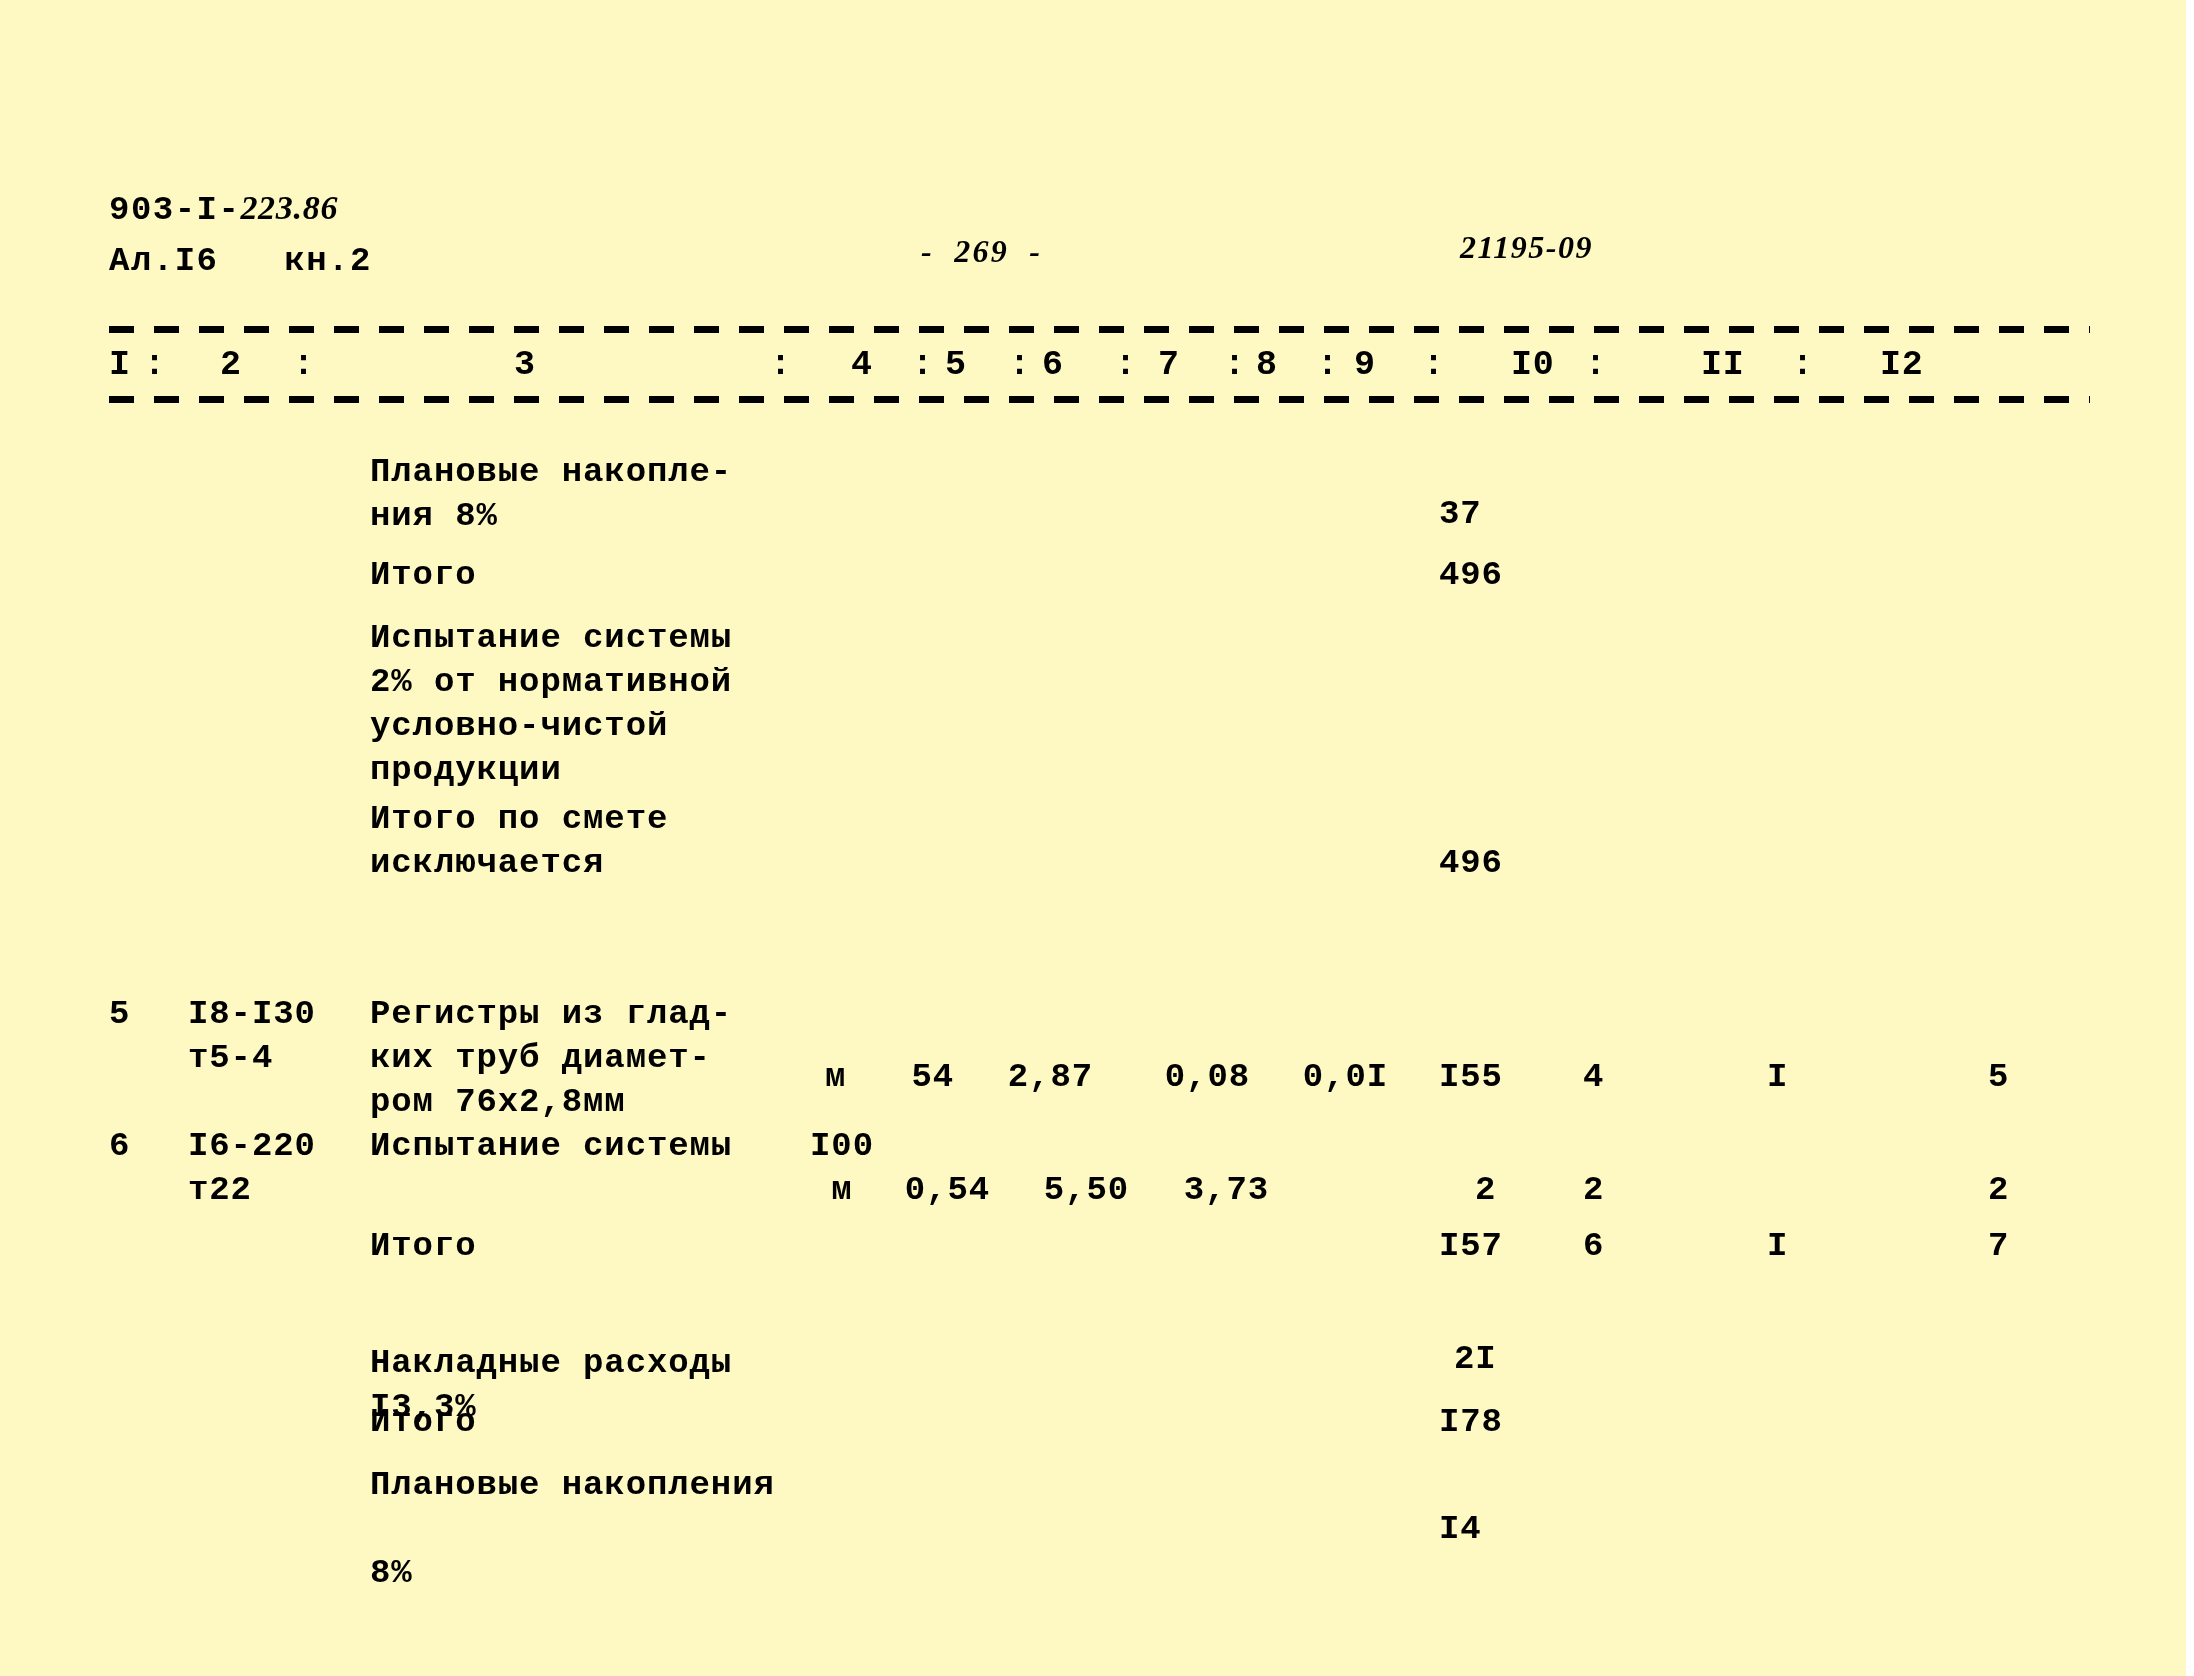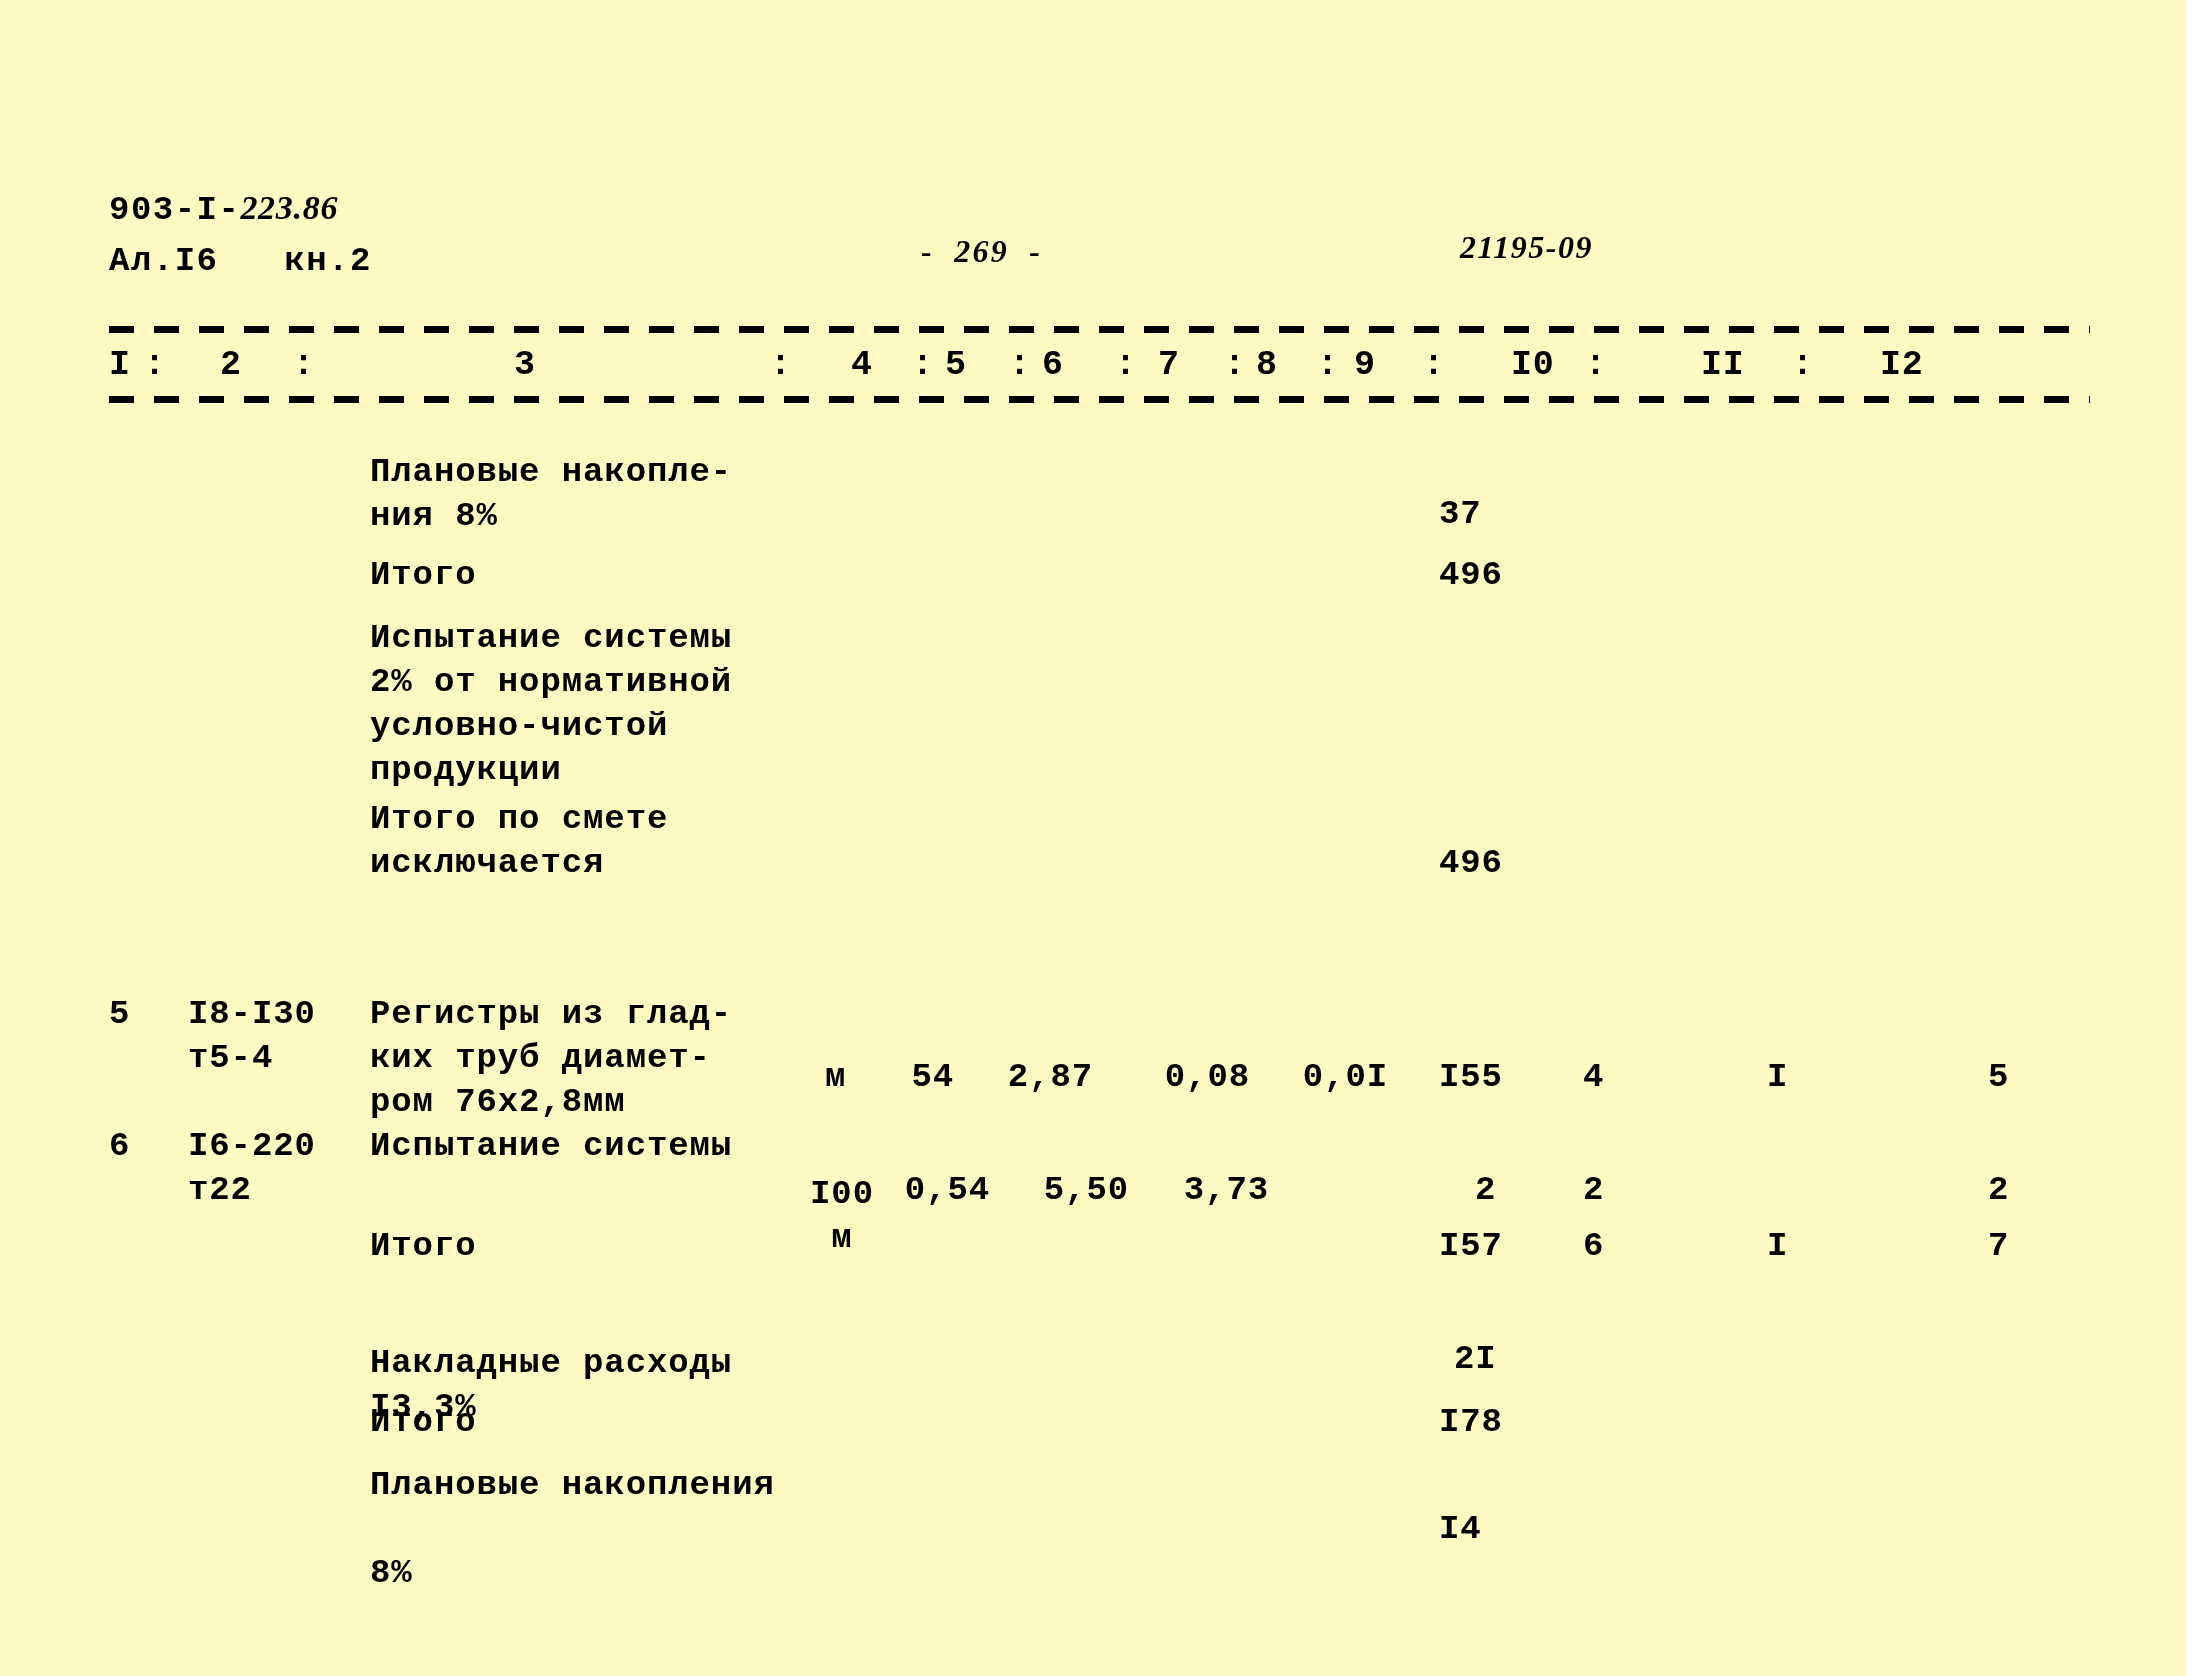--- a/index.html
+++ b/index.html
@@ -204,21 +204,21 @@
   <div class="abs num c-right" style="left:1379px; top:1055px; width:22px;"></div>
   <div class="abs num" style="left:1439px; top:1055px;">I55</div>
   <div class="abs num" style="left:1583px; top:1055px;">4</div>
   <div class="abs num" style="left:1767px; top:1055px;">I</div>
   <div class="abs num" style="left:1988px; top:1055px;">5</div>
 
   <div class="abs num" style="left:109px;  top:1124px;">6</div>
   <div class="abs tbl multi" style="left:188px;  top:1124px;">I6-220
   т22</div>
   <div class="abs tbl" style="left:370px;  top:1124px;">Испытание системы</div>
-  <div class="abs num multi c-center" style="left:807px; top:1124px; width:70px;margin-top:48px;">I00
+  <div class="abs num multi c-center" style="left:807px; top:1124px; width:70px;">I00
  м</div>
   <div class="abs num c-right" style="left:873px; top:1168px; width:117px;">0,54</div>
   <div class="abs num c-right" style="left:1012px; top:1168px; width:117px;">5,50</div>
   <div class="abs num c-right" style="left:1152px; top:1168px; width:117px;">3,73</div>
   <div class="abs num c-right" style="left:1291px; top:1168px; width:88px;"></div>
   <div class="abs num c-right" style="left:1379px; top:1168px; width:22px;"></div>
   <div class="abs num" style="left:1475px; top:1168px;">2</div>
   <div class="abs num" style="left:1583px; top:1168px;">2</div>
   <div class="abs num" style="left:1767px; top:1168px;"></div>
   <div class="abs num" style="left:1988px; top:1168px;">2</div>

